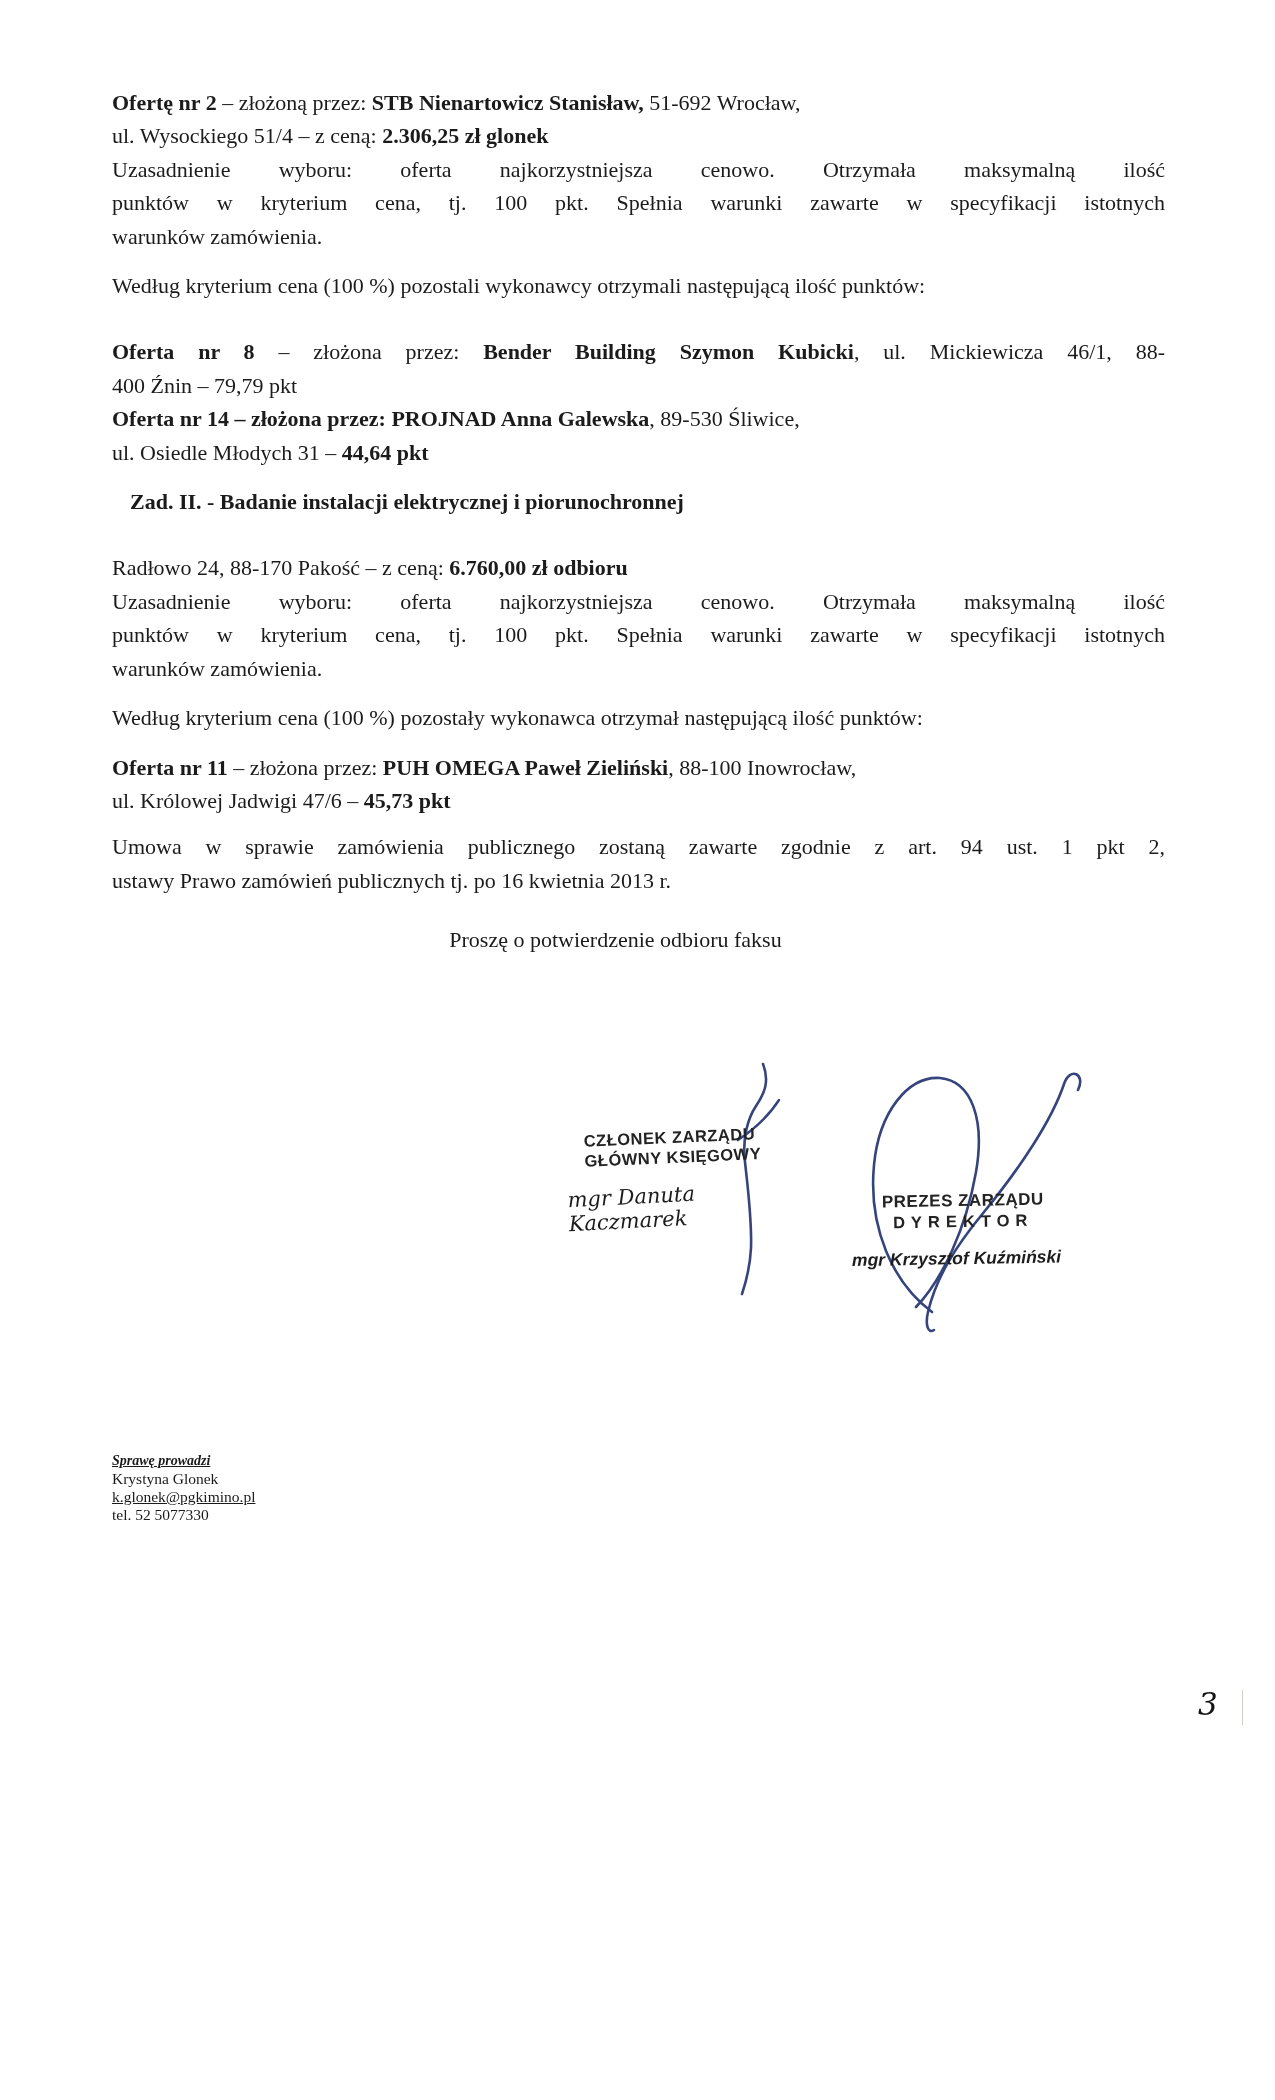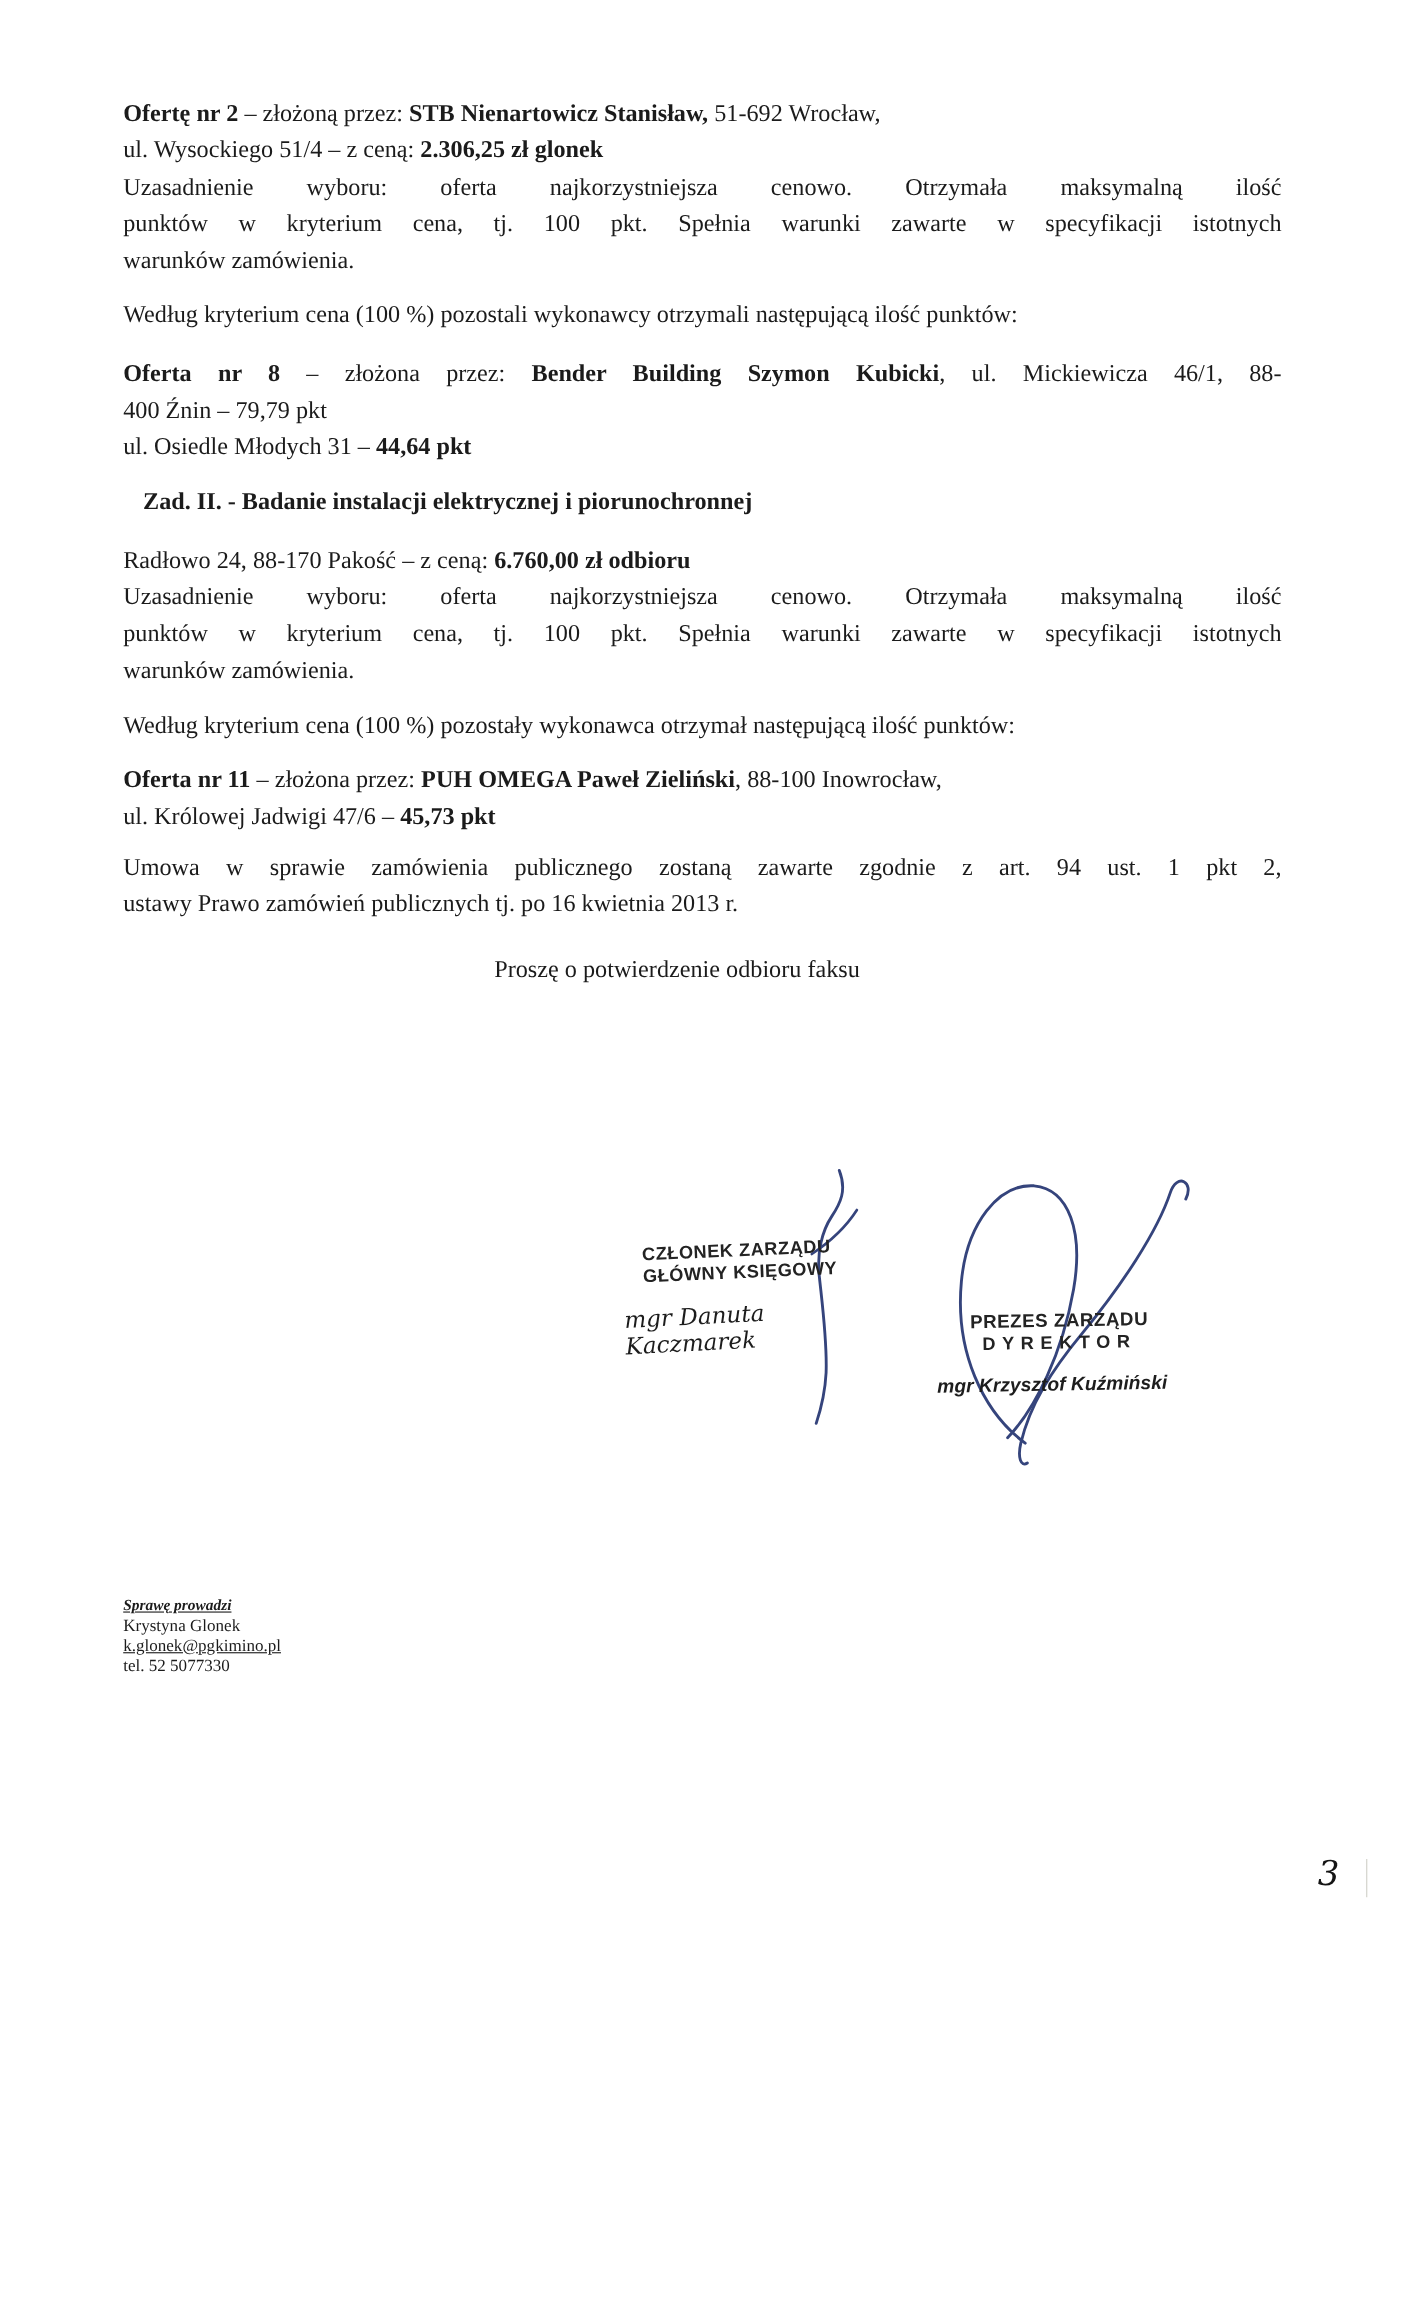--- a/index.html
+++ b/index.html
@@ -6,21 +6,21 @@
   .scan {
     position:relative; width:1275px; height:1725px; background:#ffffff;
     font-family:"Liberation Serif","DejaVu Serif",serif; color:#1b1b1b;
     overflow:hidden;
   }
   .doc-column { position:absolute; left:112px; top:86px; width:1053px; font-size:22px; }
   .tline { line-height:33.4px; text-align:left; }
   .tline.just { text-align:justify; text-align-last:justify; text-justify:inter-word; }
   .b { font-weight:bold; }
   .blk-gap-lg { margin-top:16px; }
-  .blk-gap-lg2 { margin-top:20px; }
+  .blk-gap-lg2 { margin-top:33px; }
   .blk-gap-sm { margin-top:13px; }
   .blk-gap-md { margin-top:26px; }
   .heading-indent { padding-left:18px; font-weight:bold; }
   .center-block .tline { text-align:center; padding-right:46px; }
 
   
   .stamp {
     position:absolute; font-family:"Liberation Sans","DejaVu Sans",sans-serif;
     color:#232323; font-weight:600; letter-spacing:0.5px;
   }
@@ -68,20 +68,21 @@
         <div class="tline just"><span>Uzasadnienie wyboru: oferta najkorzystniejsza cenowo. Otrzymała maksymalną ilość</span></div>
         <div class="tline just"><span>punktów w kryterium cena, tj. 100 pkt. Spełnia warunki zawarte w specyfikacji istotnych</span></div>
         <div class="tline"><span>warunków zamówienia.</span></div>
       </div>
     <div class="blk-gap-lg">
         <div class="tline"><span>Według kryterium cena (100 %) pozostali wykonawcy otrzymali następującą ilość punktów:</span></div>
       </div>
     <div class="blk-gap-lg2">
         <div class="tline just"><span class="b">Oferta nr 8 </span><span>– złożona przez: </span><span class="b">Bender Building Szymon Kubicki</span><span>, ul. Mickiewicza 46/1, 88-</span></div>
         <div class="tline"><span>400 Źnin – 79,79 pkt</span></div>
+        <div class="tline"><span class="b">Oferta nr 14 – złożona przez: PROJNAD Anna Galewska</span><span>, 89-530 Śliwice,</span></div>
         <div class="tline"><span>ul. Osiedle Młodych 31 – </span><span class="b">44,64 pkt</span></div>
       </div>
     <div class="blk-gap-lg heading-indent">
         <div class="tline"><span class="b">Zad. II. - Badanie instalacji elektrycznej i piorunochronnej</span></div>
       </div>
     <div class="blk-gap-lg2">
         <div class="tline"><span>Radłowo 24, 88-170 Pakość – z ceną: </span><span class="b">6.760,00 zł odbioru</span></div>
         <div class="tline just"><span>Uzasadnienie wyboru: oferta najkorzystniejsza cenowo. Otrzymała maksymalną ilość</span></div>
         <div class="tline just"><span>punktów w kryterium cena, tj. 100 pkt. Spełnia warunki zawarte w specyfikacji istotnych</span></div>
         <div class="tline"><span>warunków zamówienia.</span></div>

